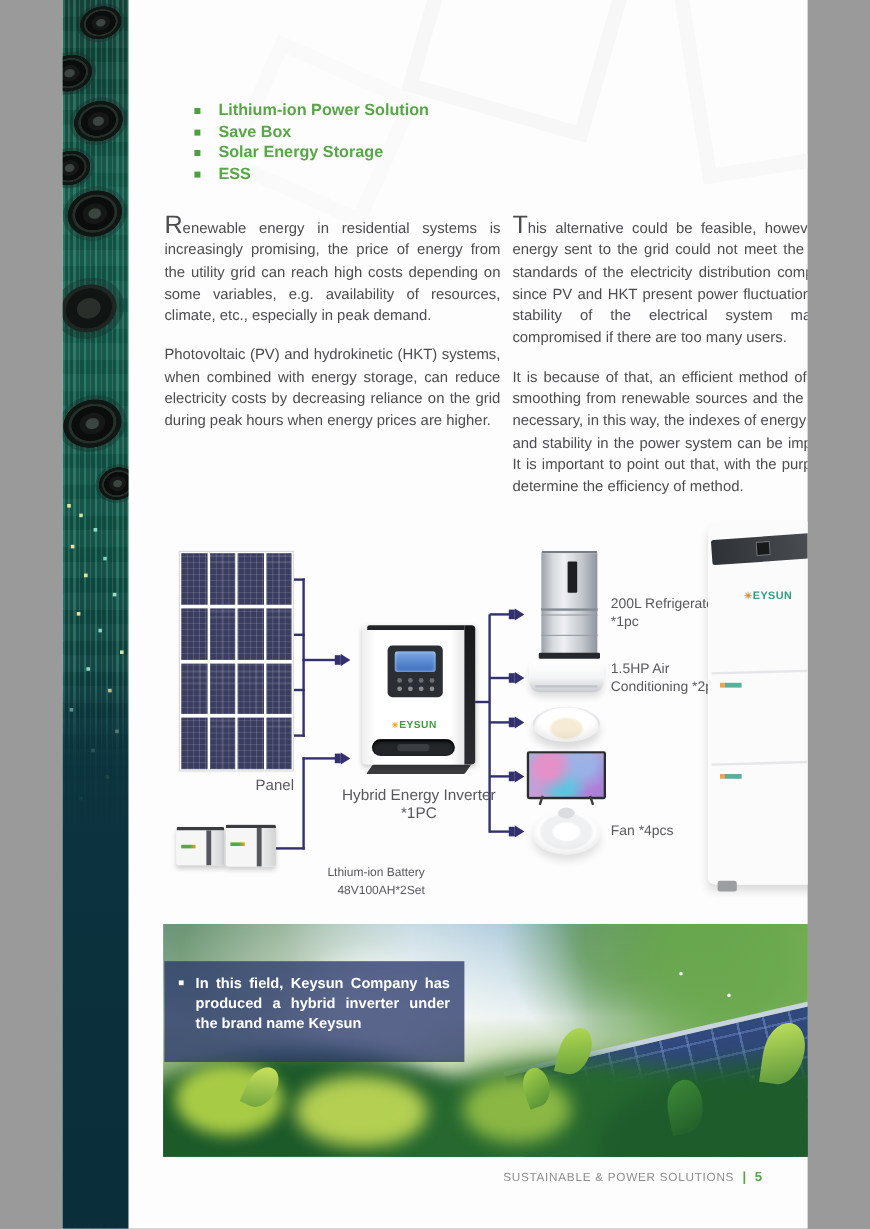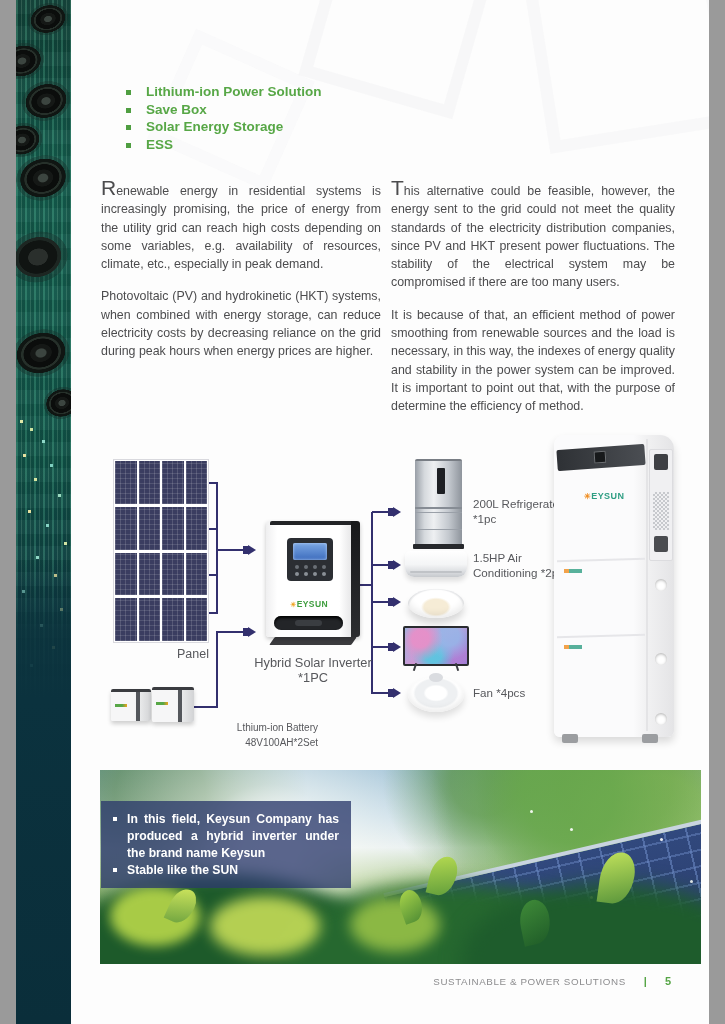--- a/index.html
+++ b/index.html
@@ -1,16 +1,16 @@
 <!DOCTYPE html>
 <html><head>
 <meta charset="utf-8">
 <style>
   html,body{margin:0;padding:0;background:#9a9a9a;}
-  .page{position:relative;width:693px;height:1024px;margin:0 auto;background:#fdfdfd;
+  .page{position:relative;width:621px;height:1024px;margin:0 auto;background:#fdfdfd;
         overflow:hidden;font-family:"Liberation Sans",sans-serif;}
   .page *{box-sizing:border-box;}
 
   
   .wm{position:absolute;border:12px solid #f3f3f5;opacity:.6;z-index:0;}
   .wm1{left:300px;top:-50px;width:160px;height:150px;transform:rotate(16deg);}
   .wm2{left:520px;top:-30px;width:190px;height:170px;transform:rotate(-9deg);opacity:.5;}
   .wm3{left:150px;top:50px;width:130px;height:120px;transform:rotate(24deg);opacity:.35;}
 
   
@@ -183,21 +183,21 @@
   .leaf{position:absolute;border-radius:58% 42% 60% 0;}
   .sparkles{position:absolute;left:430px;top:40px;width:3px;height:3px;border-radius:50%;background:#fff;opacity:.9;
      box-shadow:40px 18px #fff,90px 55px #fff,130px 28px #fff,160px 70px #fff,60px 86px #ffe9c0,110px 100px #fff;}
   .callout{position:absolute;left:1px;top:31px;width:250px;min-height:84px;padding:10px 12px 9px 10px;
      background:rgba(44,58,108,.78);}
   .callout .row{display:flex;align-items:flex-start;}
   .callout .sq{width:4px;height:4px;background:#fff;margin:6px 10px 0 2px;flex:none;}
   .callout .txt{font-size:12.2px;font-weight:bold;color:#fff;line-height:17px;text-align:justify;}
 
   
-  .footer{position:absolute;right:38px;top:975px;display:flex;align-items:center;gap:18px;z-index:3;}
+  .footer{position:absolute;right:38px;top:975px;display:flex;align-items:center;gap:7px;z-index:3;}
   .footer .ft{font-size:9.8px;letter-spacing:.6px;color:#8d8d8f;}
   .footer .sep{font-size:11px;color:#56a546;font-weight:bold;}
   .footer .pg{font-size:11px;color:#56a546;font-weight:bold;}
 </style>
 </head>
 <body>
 
 <div class="page">
 
   <div class="wm wm1"></div>
@@ -308,21 +308,21 @@
       <div class="inv-screen"></div>
       <div class="inv-keys"></div>
     </div>
     <div class="inv-logo"><span class="sun">☀</span><span>EYSUN</span></div>
     <div class="inv-vent">
         <i></i>
       </div>
   </div>
   <div class="inv-shadow"></div>
   <div class="lbl lbl-inv">
-    <div>Hybrid Solar Inverter</div>
+    <div>Hybrid Energy Inverter</div>
     <div>*1PC</div>
   </div>
 
   <div class="bat bat1">
     <div class="groove"></div>
       <div class="mark"></div>
   </div>
   <div class="bat bat2">
     <div class="groove"></div>
       <div class="mark"></div>
@@ -405,24 +405,20 @@
     <div class="leaf" style="left:300px;top:120px;width:22px;height:32px;background:linear-gradient(160deg,#a8d44a,#4f8c34);transform:rotate(-20deg)"></div>
     <div class="leaf" style="left:500px;top:82px;width:34px;height:52px;background:linear-gradient(160deg,#c4e45c,#55923a);transform:rotate(8deg)"></div>
     <div class="leaf" style="left:420px;top:130px;width:30px;height:44px;background:linear-gradient(160deg,#3f8a38,#1f5c28);transform:rotate(-12deg)"></div>
     <div class="leaf" style="left:70px;top:118px;width:24px;height:36px;background:linear-gradient(160deg,#d2e85e,#6aa03e);transform:rotate(24deg)"></div>
 
     <div class="callout">
       <div class="row">
         <span class="sq"></span>
         <span class="txt">In this field, Keysun Company has produced a hybrid inverter under the brand name Keysun</span>
       </div>
-      <div class="row">
-        <span class="sq"></span>
-        <span class="txt">Stable like the SUN</span>
-      </div>
     </div>
   </div>
 
   <div class="footer">
     <span class="ft">SUSTAINABLE &amp; POWER SOLUTIONS</span>
     <span class="sep">|</span>
     <span class="pg">5</span>
   </div>
 
 </div>

